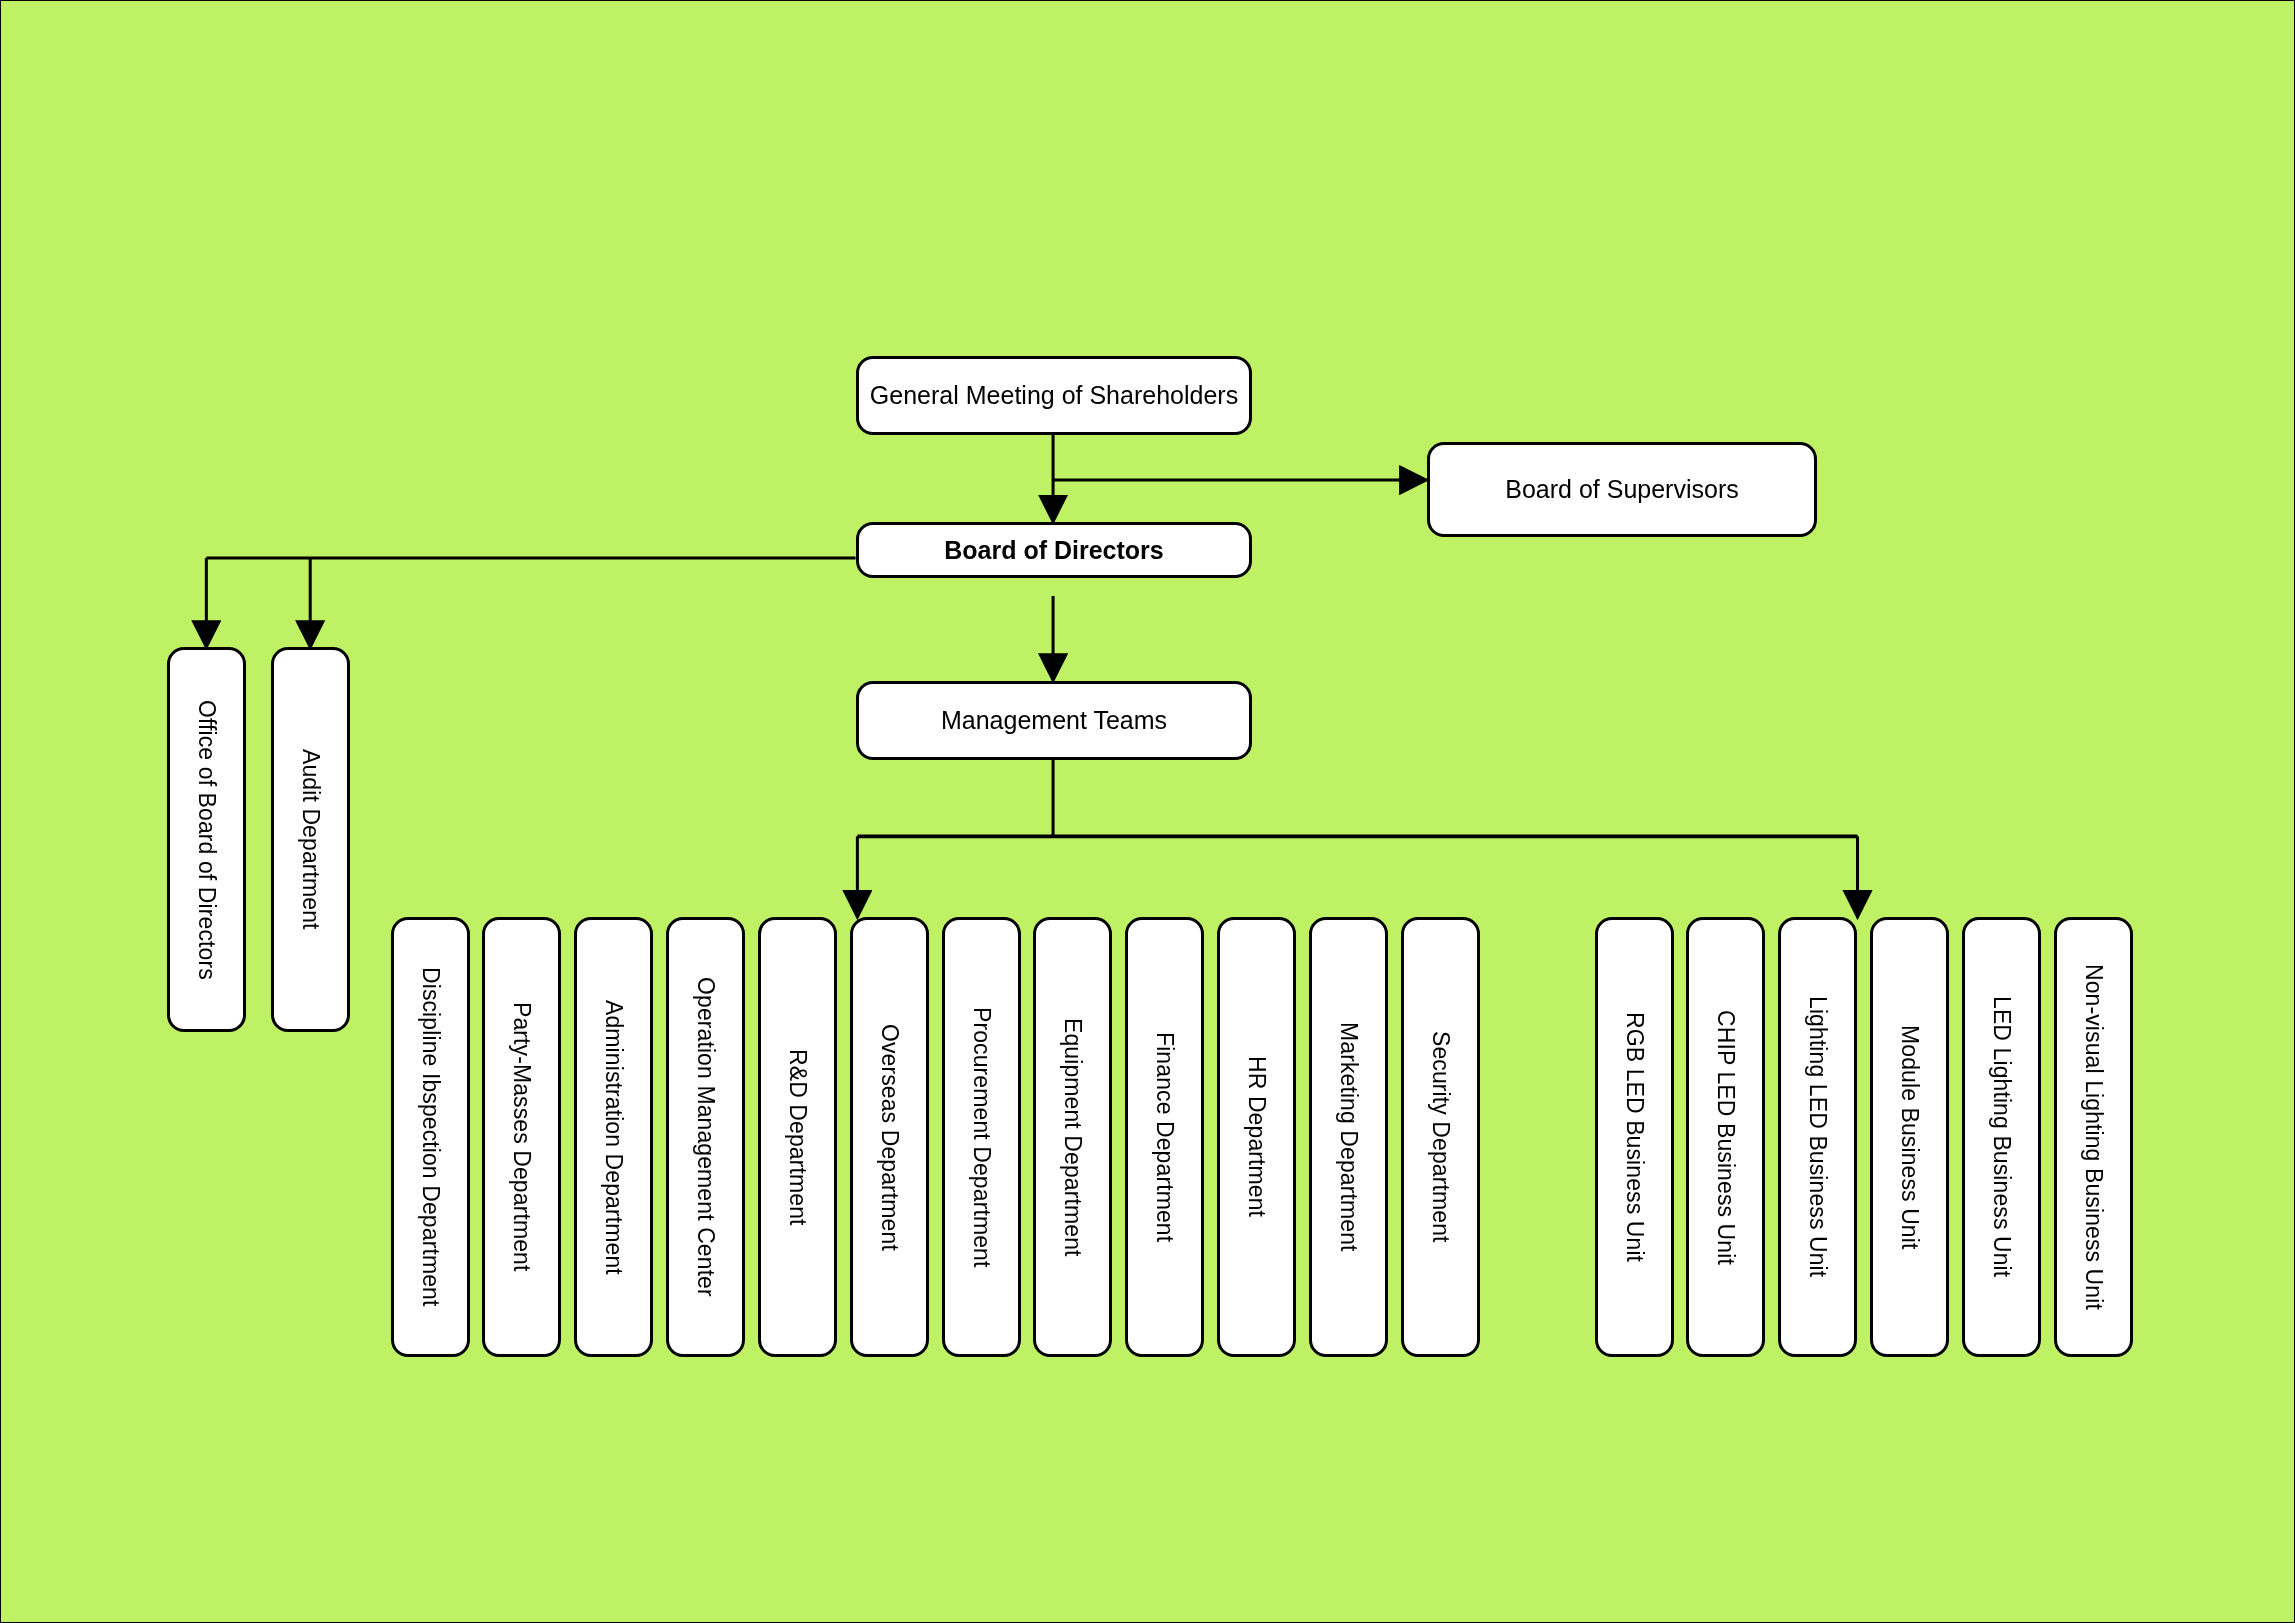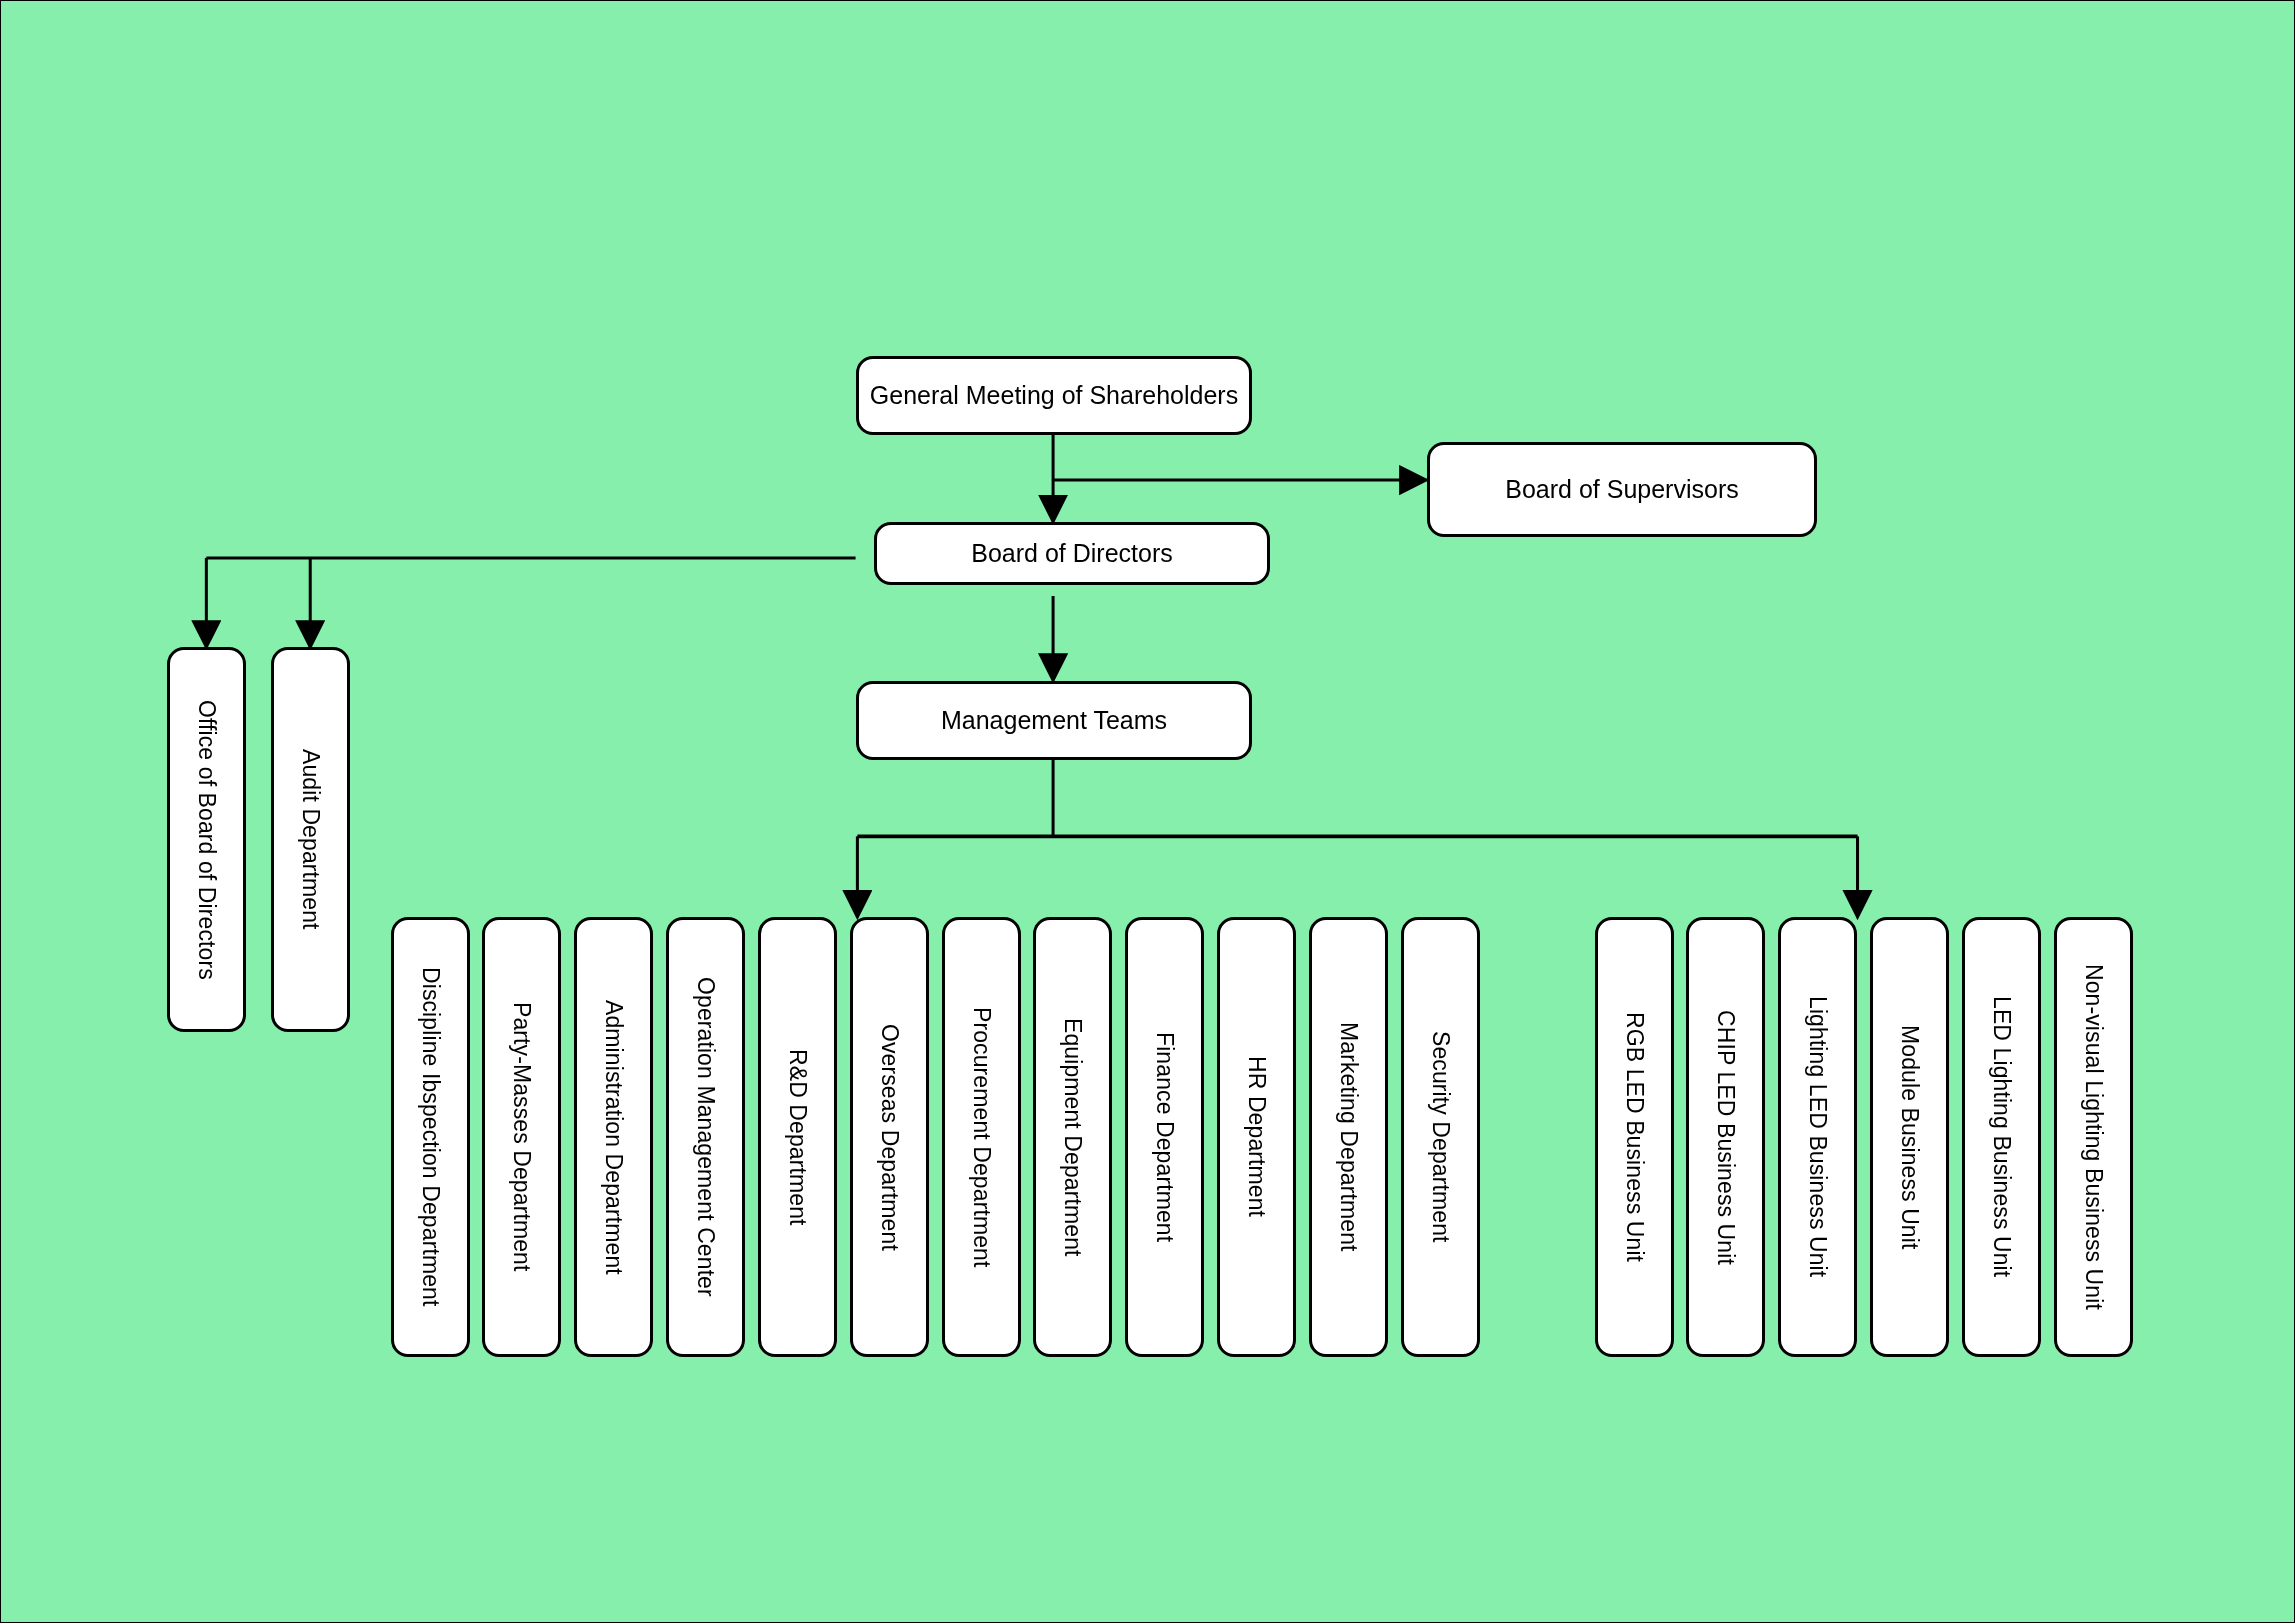--- a/index.html
+++ b/index.html
@@ -7,21 +7,21 @@
     padding: 0;
     background: #ffffff;
   }
   body {
     font-family: "Liberation Sans", sans-serif;
   }
   #canvas {
     position: relative;
     width: 2295px;
     height: 1623px;
-    background: #86efac;
+    background: #bef264;
     border: 1.8px solid #000000;
     box-sizing: border-box;
     overflow: hidden;
   }
   #edges {
     position: absolute;
     left: 0;
     top: 0;
     width: 2295px;
     height: 1623px;
@@ -85,21 +85,21 @@
   </svg>
 
   <div class="node horiz" style="left:855px; top:355px; width:396px; height:79px;">
     <span>General Meeting of Shareholders</span>
   </div>
 
   <div class="node horiz" style="left:1426px; top:441px; width:390px; height:95px;">
     <span>Board of Supervisors</span>
   </div>
 
-  <div class="node horiz" style="left:873px; top:521px; width:396px; height:63px;">
+  <div class="node horiz" style="left:855px; top:521px; width:396px; height:56px;font-weight:bold;">
     <span>Board of Directors</span>
   </div>
 
   <div class="node horiz" style="left:855px; top:680px; width:396px; height:79px;">
     <span>Management Teams</span>
   </div>
 
   <div class="node vert" style="left:166px; top:646px; width:79px; height:385px;">
     <span class="vlabel">Office of Board of Directors</span>
   </div>

